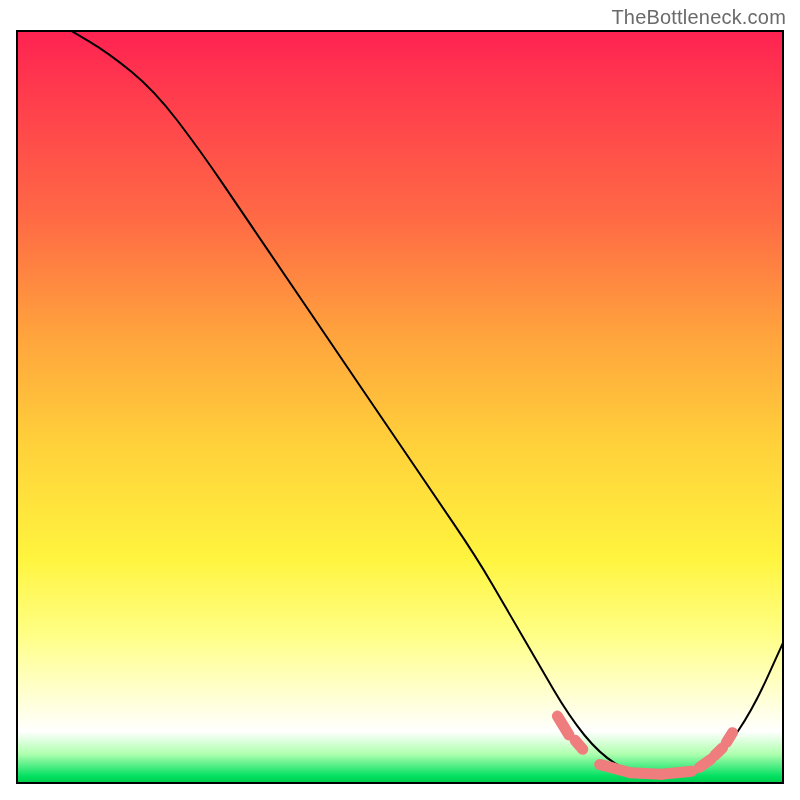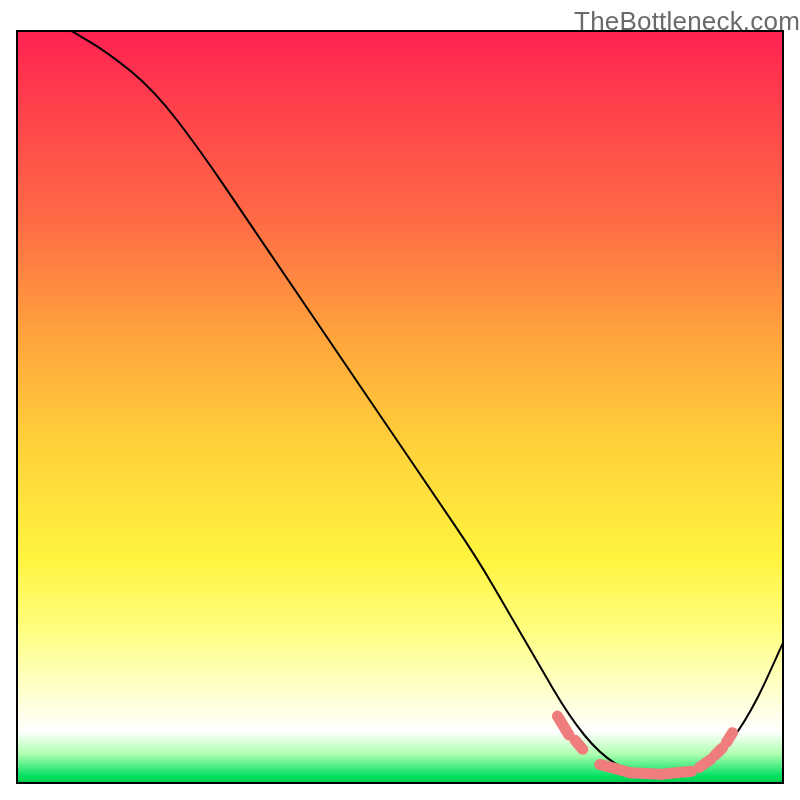--- a/index.html
+++ b/index.html
@@ -12,22 +12,22 @@
     font-family: Arial, Helvetica, sans-serif;
   }
   .chart-container {
     position: relative;
     width: 800px;
     height: 800px;
   }
   .attribution {
     position: absolute;
     top: 6px;
-    right: 0;
-    font-size: 26px;
+    right: 14px;
+    font-size: 20px;
     font-weight: 400;
     color: #6a6a6a;
     letter-spacing: 0.2px;
     z-index: 200;
   }
   .plot-frame {
     position: absolute;
     left: 16px;
     top: 30px;
     width: 768px;

